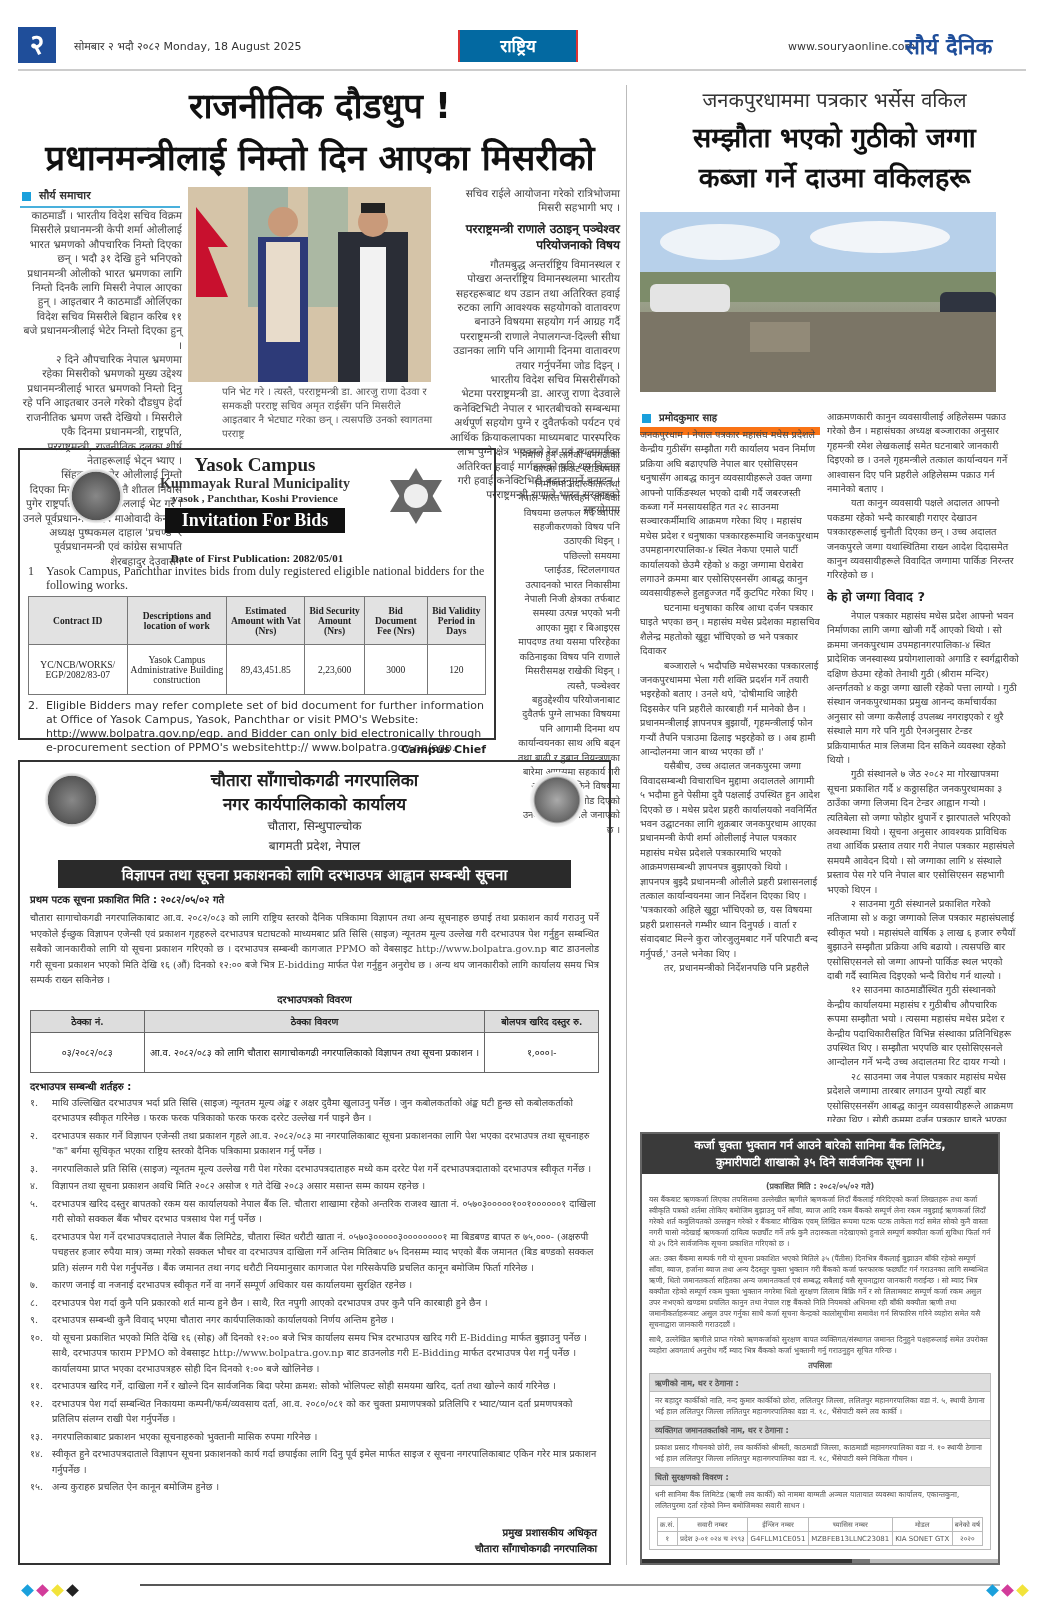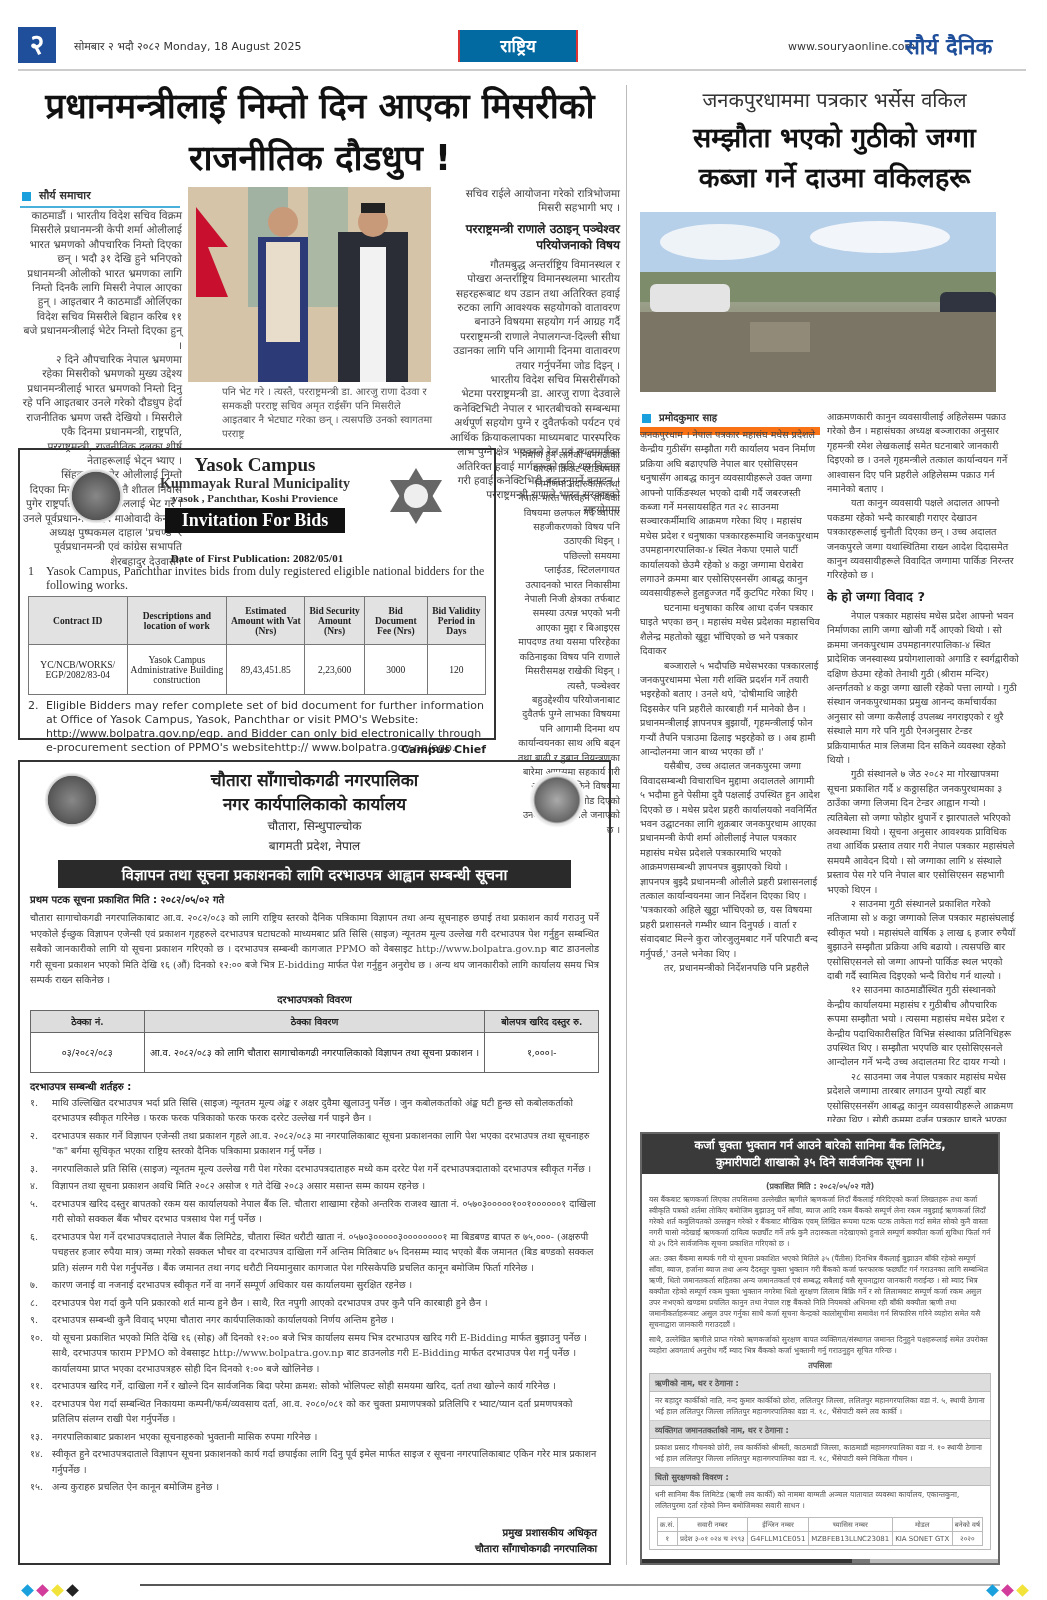--- a/index.html
+++ b/index.html
@@ -83,22 +83,22 @@
 
 <div class="abs pgnum">२</div>
 <div class="abs hdate">सोमबार २ भदौ २०८२ Monday, 18 August 2025</div>
 <div class="abs section">राष्ट्रिय</div>
 <div class="abs hurl">www.souryaonline.com</div>
 <div class="abs brand">सौर्य दैनिक</div>
 <div class="abs hrule"></div>
 <div class="abs vrule"></div>
 
 <div class="abs headline">
+  <div>राजनीतिक दौडधुप !</div>
   <div>प्रधानमन्त्रीलाई निम्तो दिन आएका मिसरीको</div>
-  <div>राजनीतिक दौडधुप !</div>
 </div>
 <div class="abs byline"><span class="sq"></span><span>सौर्य समाचार</span></div>
 <div class="abs col" style="left:20px;top:208px;width:162px;">
   <p>काठमाडौं । भारतीय विदेश सचिव विक्रम मिसरीले प्रधानमन्त्री केपी शर्मा ओलीलाई भारत भ्रमणको औपचारिक निम्तो दिएका छन् । भदौ ३१ देखि हुने भनिएको प्रधानमन्त्री ओलीको भारत भ्रमणका लागि निम्तो दिनकै लागि मिसरी नेपाल आएका हुन् । आइतबार नै काठमाडौं ओर्लिएका विदेश सचिव मिसरीले बिहान करिब ११ बजे प्रधानमन्त्रीलाई भेटेर निम्तो दिएका हुन् ।</p>
   <p class="ind">२ दिने औपचारिक नेपाल भ्रमणमा रहेका मिसरीको भ्रमणको मुख्य उद्देश्य प्रधानमन्त्रीलाई भारत भ्रमणको निम्तो दिनु रहे पनि आइतबार उनले गरेको दौडधुप हेर्दा राजनीतिक भ्रमण जस्तै देखियो । मिसरीले एकै दिनमा प्रधानमन्त्री, राष्ट्रपति, परराष्ट्रमन्त्री, राजनीतिक दलका शीर्ष नेताहरूलाई भेट्न भ्याए ।</p>
   <p class="ind">सिंहदरबार पुगेर ओलीलाई निम्तो दिएका मिसरीले त्यसलगत्तै शीतल निवास पुगेर राष्ट्रपति रामचन्द्र पौडेललाई भेट गरे । उनले पूर्वप्रधानमन्त्री एवं माओवादी केन्द्रका अध्यक्ष पुष्पकमल दाहाल 'प्रचण्ड' र पूर्वप्रधानमन्त्री एवं कांग्रेस सभापति शेरबहादुर देउवासँग</p>
 </div>
 <div class="abs photo">
   <svg width="243" height="195">
     <rect x="0" y="0" width="243" height="195" fill="#d5c4a8"></rect>
@@ -154,21 +154,21 @@
       <th>Contract ID</th>
       <th>Descriptions and location of work</th>
       <th>Estimated Amount with Vat (Nrs)</th>
       <th>Bid Security Amount (Nrs)</th>
       <th>Bid Document Fee (Nrs)</th>
       <th>Bid Validity Period in Days</th>
     </tr>
       </thead>
     <tbody>
         <tr>
-      <td>YC/NCB/WORKS/ EGP/2082/83-04</td>
+      <td>YC/NCB/WORKS/ EGP/2082/83-07</td>
       <td>Yasok Campus Administrative Building construction</td>
       <td>89,43,451.85</td>
       <td>2,23,600</td>
       <td>3000</td>
       <td>120</td>
     </tr>
       </tbody>
   </table>
   <div class="para" style="display:flex;font-family:'DejaVu Sans',sans-serif;font-size:11px">
       <span style="width:18px;flex:none">2.</span>

